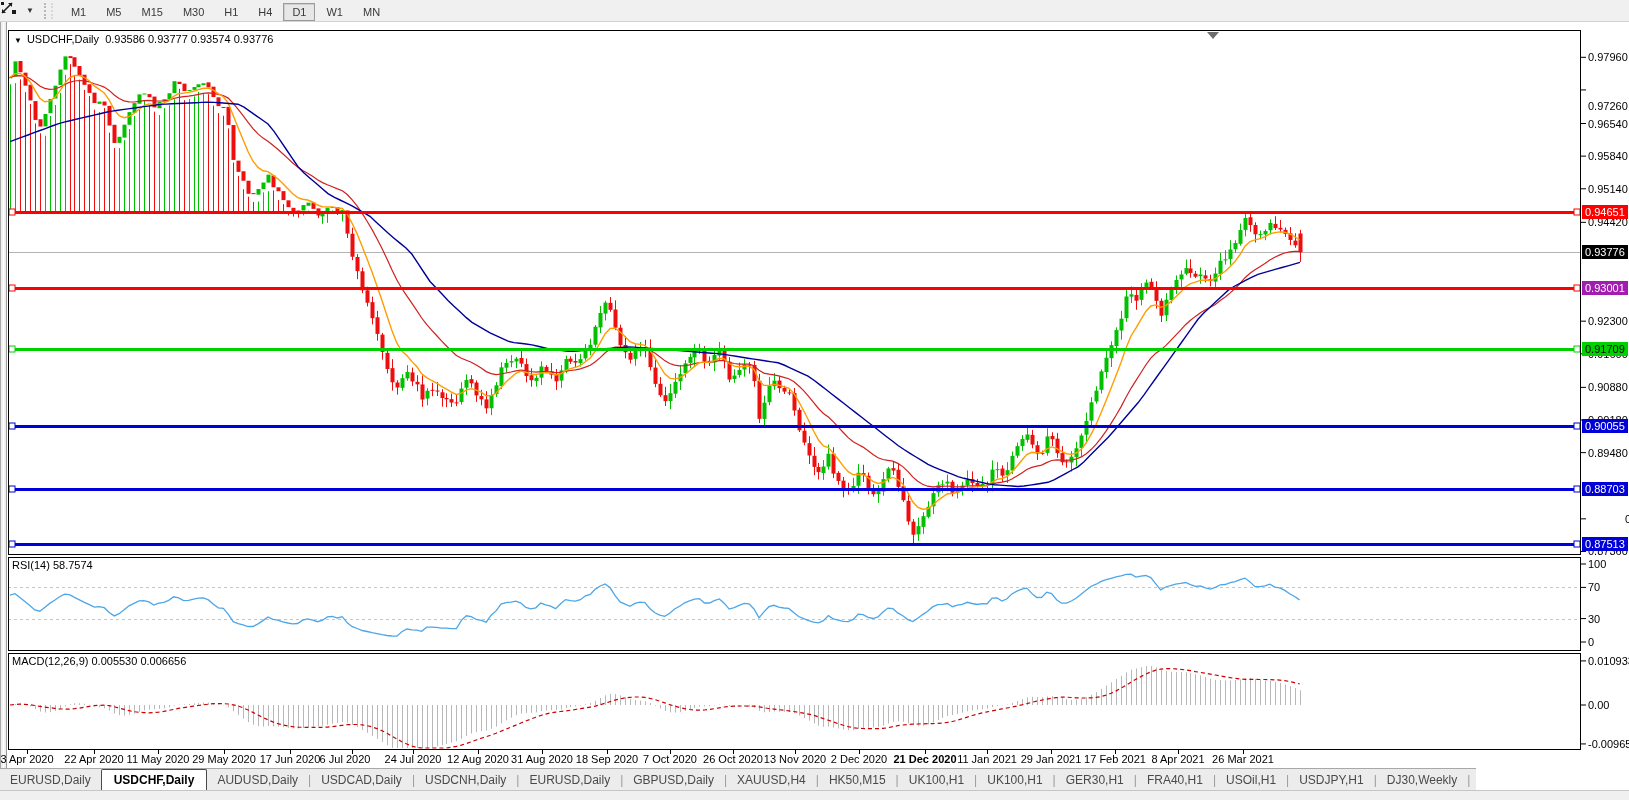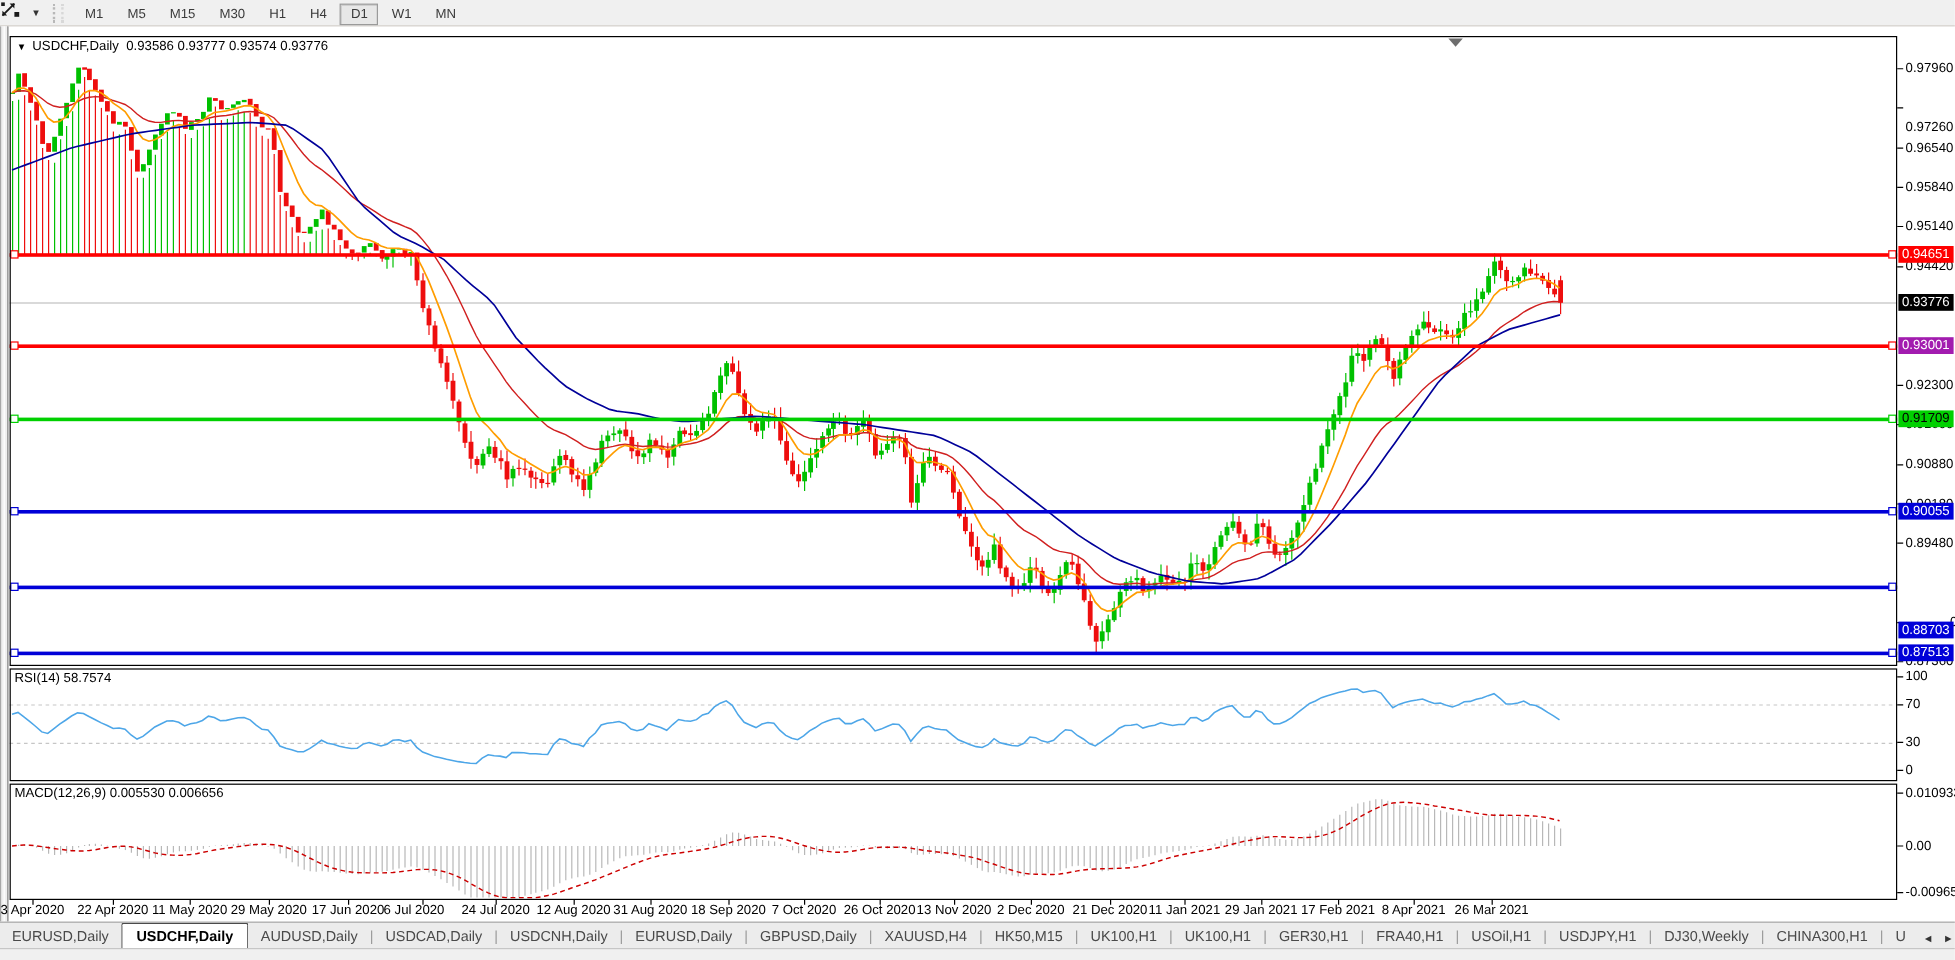--- a/index.html
+++ b/index.html
@@ -20,21 +20,21 @@
   #gutter .inner{position:absolute;left:2px;top:0;width:2px;height:100%;border-left:1px solid #fff;border-right:1px solid #9a9a9a}
   
   #chart-title{position:absolute;left:14px;top:33px;font-size:11px;color:#000;white-space:pre}
   #chart-title .menu-tri{font-size:8px;margin-right:5px;color:#000}
   .panel-label{position:absolute;font-size:11px;color:#000}
   .axis-label{position:absolute;left:1588px;font-size:11px;color:#000;transform:translateY(-50%);white-space:nowrap}
   .badge{position:absolute;left:1582px;font-size:11px;padding:0 3px;height:14px;line-height:14px;
     transform:translateY(-50%);white-space:nowrap}
   .date-label{position:absolute;font-size:11px;color:#000;transform:translateX(-50%);top:753px;white-space:nowrap}
   
-  #tabbar{position:absolute;left:0;top:768px;width:1629px;height:22px;background:#ececec;
+  #tabbar{position:absolute;left:0;top:768px;width:1476px;height:22px;background:#ececec;
     border-top:1px solid #a8a8a8;display:flex;align-items:flex-end;box-sizing:border-box;overflow:hidden}
   .tab{font-size:12px;color:#4a4a4a;padding:3px 10px 3px 10px;white-space:nowrap;cursor:default}
   .tab.active{background:#fff;border:1px solid #4a4a4a;border-bottom:none;color:#000;font-weight:bold;
     padding:3px 12px;margin-bottom:0;border-radius:2px 2px 0 0}
   .tab-pipe{color:#9a9a9a;font-size:12px;padding-bottom:3px}
   #tab-arrows{margin-left:auto;display:flex;align-items:center;padding:0 6px 3px 0;color:#333;font-size:9px}
   #tab-arrows span{padding:0 4px;cursor:default}
   
   #statusbar{position:absolute;left:0;top:790px;width:1629px;height:10px;background:#f0f0f0;border-top:1px solid #c6c6c6;box-sizing:border-box}
   svg{position:absolute;left:0;top:0}
@@ -937,21 +937,21 @@
       <div class="axis-label" style="top: 353.803px;">0.91600</div>
       <div class="axis-label" style="top: 387.37px;">0.90880</div>
       <div class="axis-label" style="top: 420.004px;">0.90180</div>
       <div class="axis-label" style="top: 452.638px;">0.89480</div>
       <div class="axis-label" style="top: 518.838px; padding-left: 37px;">0.88060</div>
       <div class="axis-label" style="top: 551.472px;">0.87360</div>
       <div class="badge" style="top: 211.566px; background: rgb(255, 0, 0); color: rgb(255, 255, 255);">0.94651</div>
       <div class="badge" style="top: 288.489px; background: #a21caf; color: rgb(255, 255, 255);">0.93001</div>
       <div class="badge" style="top: 348.722px; background: rgb(0, 208, 0); color: rgb(0, 0, 0);">0.91709</div>
       <div class="badge" style="top: 425.831px; background: rgb(0, 0, 216); color: rgb(255, 255, 255);">0.90055</div>
-      <div class="badge" style="top: 488.862px; background: rgb(0, 0, 216); color: rgb(255, 255, 255); margin-top: 36px;">0.88703</div>
+      <div class="badge" style="top: 488.862px; background: rgb(0, 0, 216); color: rgb(255, 255, 255);">0.88703</div>
       <div class="badge" style="top: 544.34px; background: rgb(0, 0, 216); color: rgb(255, 255, 255);">0.87513</div>
       <div class="badge" style="top: 252.358px; background: rgb(0, 0, 0); color: rgb(255, 255, 255);">0.93776</div>
       <div class="axis-label" style="top: 564px;">100</div>
       <div class="axis-label" style="top: 587.4px;">70</div>
       <div class="axis-label" style="top: 618.6px;">30</div>
       <div class="axis-label" style="top: 642px;">0</div>
       <div class="axis-label" style="top: 660.915px;">0.010933</div>
       <div class="axis-label" style="top: 705px;">0.00</div>
       <div class="axis-label" style="top: 743.923px;">-0.009653</div>
       <div class="date-label" style="left: 27px;">3 Apr 2020</div>
@@ -961,21 +961,21 @@
       <div class="date-label" style="left: 290px;">17 Jun 2020</div>
       <div class="date-label" style="left: 345px;">6 Jul 2020</div>
       <div class="date-label" style="left: 413px;">24 Jul 2020</div>
       <div class="date-label" style="left: 478px;">12 Aug 2020</div>
       <div class="date-label" style="left: 542px;">31 Aug 2020</div>
       <div class="date-label" style="left: 607px;">18 Sep 2020</div>
       <div class="date-label" style="left: 670px;">7 Oct 2020</div>
       <div class="date-label" style="left: 733px;">26 Oct 2020</div>
       <div class="date-label" style="left: 795px;">13 Nov 2020</div>
       <div class="date-label" style="left: 859px;">2 Dec 2020</div>
-      <div class="date-label" style="left: 925px;">21 Dec 2020</div>
+      <div class="date-label" style="left: 925px; font-weight: bold;">21 Dec 2020</div>
       <div class="date-label" style="left: 987px;">11 Jan 2021</div>
       <div class="date-label" style="left: 1051px;">29 Jan 2021</div>
       <div class="date-label" style="left: 1115px;">17 Feb 2021</div>
       <div class="date-label" style="left: 1178px;">8 Apr 2021</div>
       <div class="date-label" style="left: 1243px;">26 Mar 2021</div>
     </div>
 
   <div id="tabbar">
       <span style="width: 10px;"></span>
       <span class="tab">EURUSD,Daily</span>

